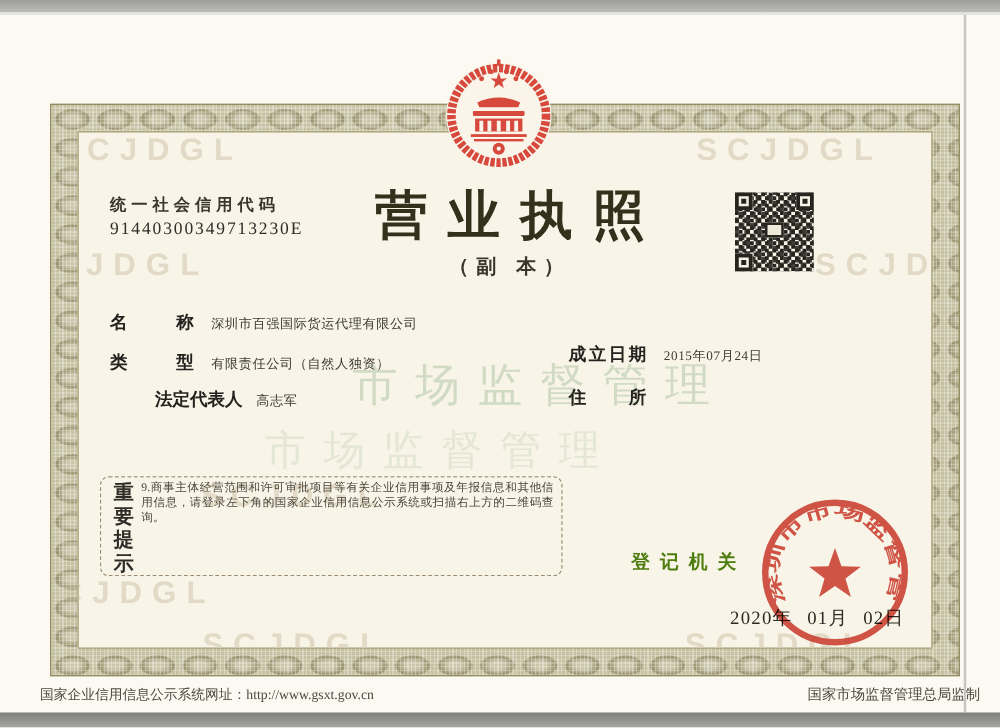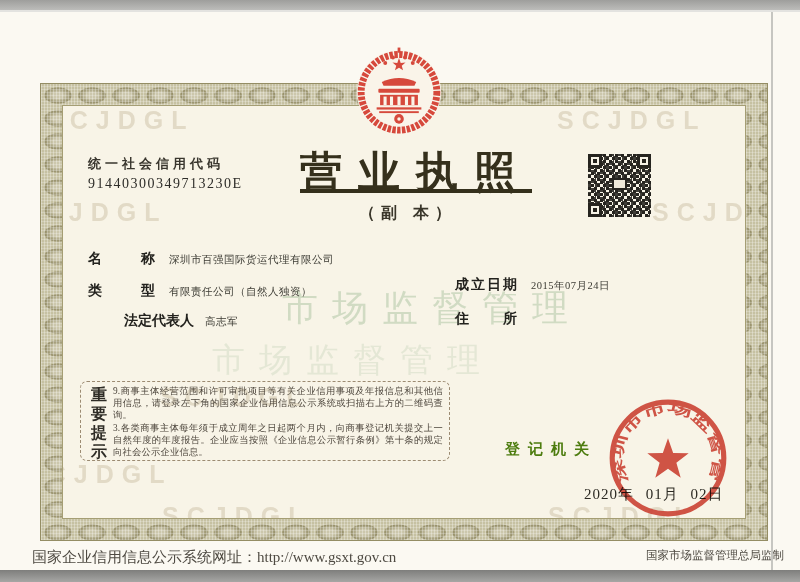--- a/index.html
+++ b/index.html
@@ -53,21 +53,21 @@
   .content { position:absolute; inset:0; z-index:3; }
 
   .emblem { position:absolute; left:356px; top:44px; width:86px; height:100px; z-index:4; }
 
   .credit-label { position:absolute; left:88px; top:155px; font-size:13px; font-weight:bold;
     letter-spacing:4px; color:#39362e; }
   .credit-code { position:absolute; left:88px; top:176px; font-size:14px; letter-spacing:1.5px; color:#2e2d29; }
 
   .title { position:absolute; left:258px; top:144px; width:300px; text-align:center;
     font-size:42px; font-weight:900; letter-spacing:16px; text-indent:16px;
-    color:#35301c; font-family:"Liberation Sans", sans-serif;text-decoration:underline; }
+    color:#35301c; font-family:"Liberation Sans", sans-serif; }
   .subtitle { position:absolute; left:308px; top:203px; width:200px; text-align:center;
     font-size:16px; letter-spacing:6px; color:#3a362a; font-weight:bold; }
 
   .qr { position:absolute; left:588px; top:154px; width:63px; height:63px;
     background-color:transparent;
     background-image:
       repeating-conic-gradient(#26241f 0% 25%, rgba(0,0,0,0) 0% 50%),
       repeating-conic-gradient(rgba(30,28,24,.85) 0% 25%, rgba(0,0,0,0) 0% 50%);
     background-size:6px 6px, 9px 9px;
     background-position:0 0, 3px 2px;
@@ -94,21 +94,21 @@
     text-align:justify; letter-spacing:.2px; }
 
   .reg-label { position:absolute; left:505px; top:440px; font-size:15px; font-weight:bold;
     letter-spacing:8px; color:#4d7c0f; }
   .reg-date { position:absolute; left:584px; top:485px; font-size:15px; color:#2c2a23;
     word-spacing:7px; letter-spacing:1px; }
 
   .seal { position:absolute; left:606px; top:396px; width:124px; height:124px; z-index:5;
     mix-blend-mode:multiply; opacity:.92; }
 
-  .footer-left  { position:absolute; left:32px;  top:548px; font-size:15px; color:#4e4a42; }
+  .footer-left  { position:absolute; left:32px;  top:548px; font-size:11px; color:#4e4a42; }
   .footer-right { position:absolute; left:646px; top:548px; font-size:11.5px; color:#4e4a42;text-align:right; }
 </style>
 </head>
 <body>
 
 <div class="page">
 
   <div class="band">
     <div class="band-inner">
 
@@ -182,21 +182,20 @@
 
     <div class="notice">
       <div class="notice-side">
         <span>重</span>
         <span>要</span>
         <span>提</span>
         <span>示</span>
       </div>
       <div class="notice-items">
         <p>9.商事主体经营范围和许可审批项目等有关企业信用事项及年报信息和其他信用信息，请登录左下角的国家企业信用信息公示系统或扫描右上方的二维码查询。</p>
-        <p>3.各类商事主体每年须于成立周年之日起两个月内，向商事登记机关提交上一自然年度的年度报告。企业应当按照《企业信息公示暂行条例》第十条的规定向社会公示企业信息。</p>
       </div>
     </div>
 
     <div class="reg-label">登记机关</div>
     <div class="reg-date">2020年 01月 02日</div>
 
     <svg class="seal" viewBox="0 0 120 120">
       <circle cx="60" cy="60" r="54" fill="none" stroke="#cb4537" stroke-width="5"></circle>
       <polygon fill="#cb4537" points="60,41 65,55.1 80,55.5 68.1,64.6 72.3,79 60,70.5 47.7,79 51.9,64.6 40,55.5 55,55.1"></polygon>
       <path id="sealArc" d="M 21.9,82 A 44,44 0 1 1 98.1,82" fill="none"></path>

